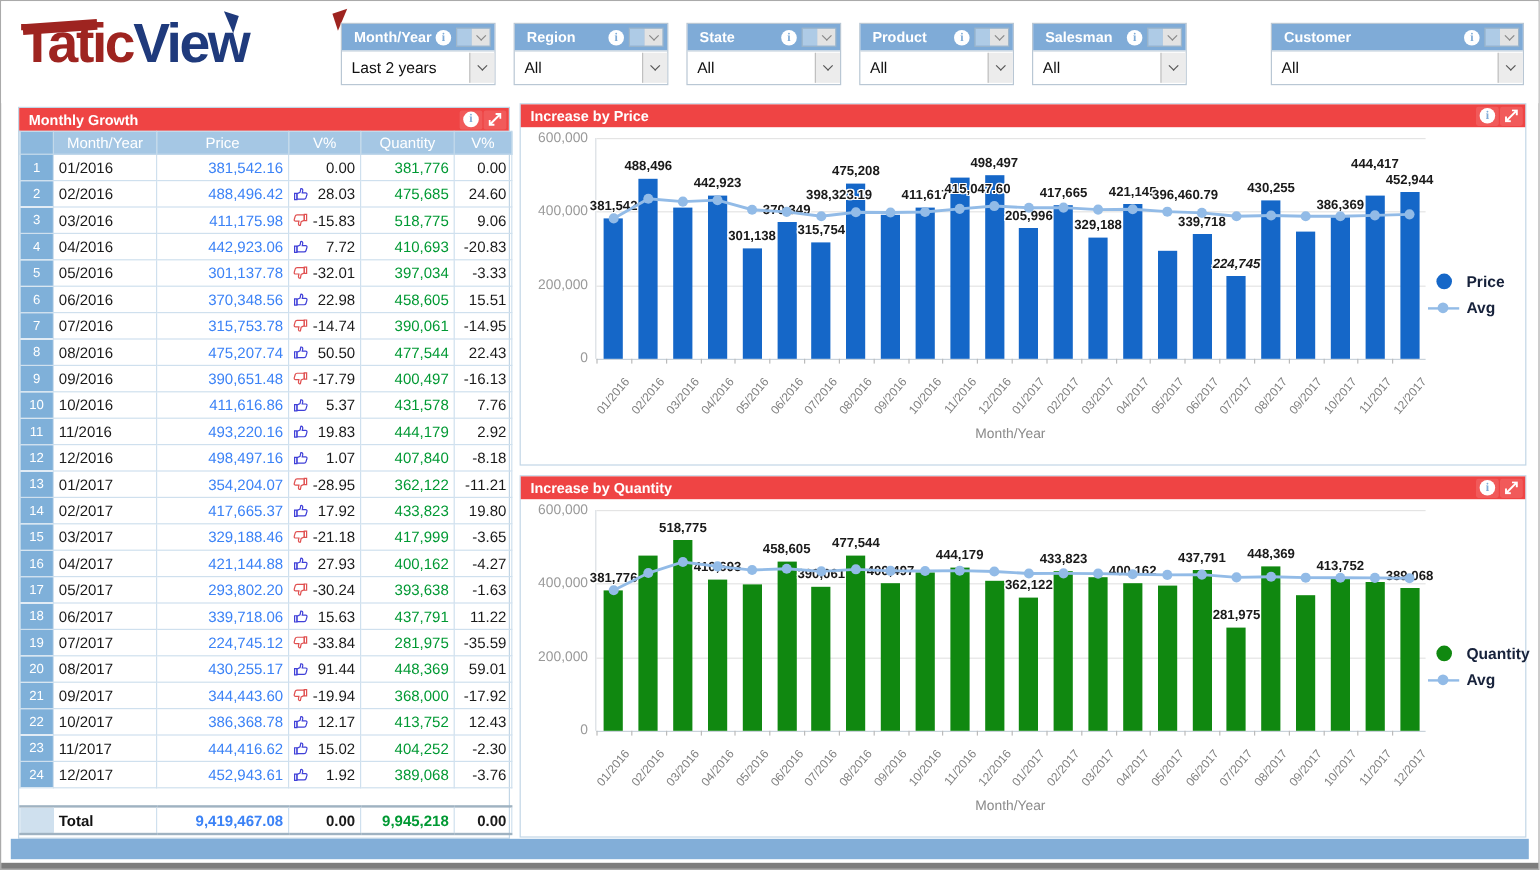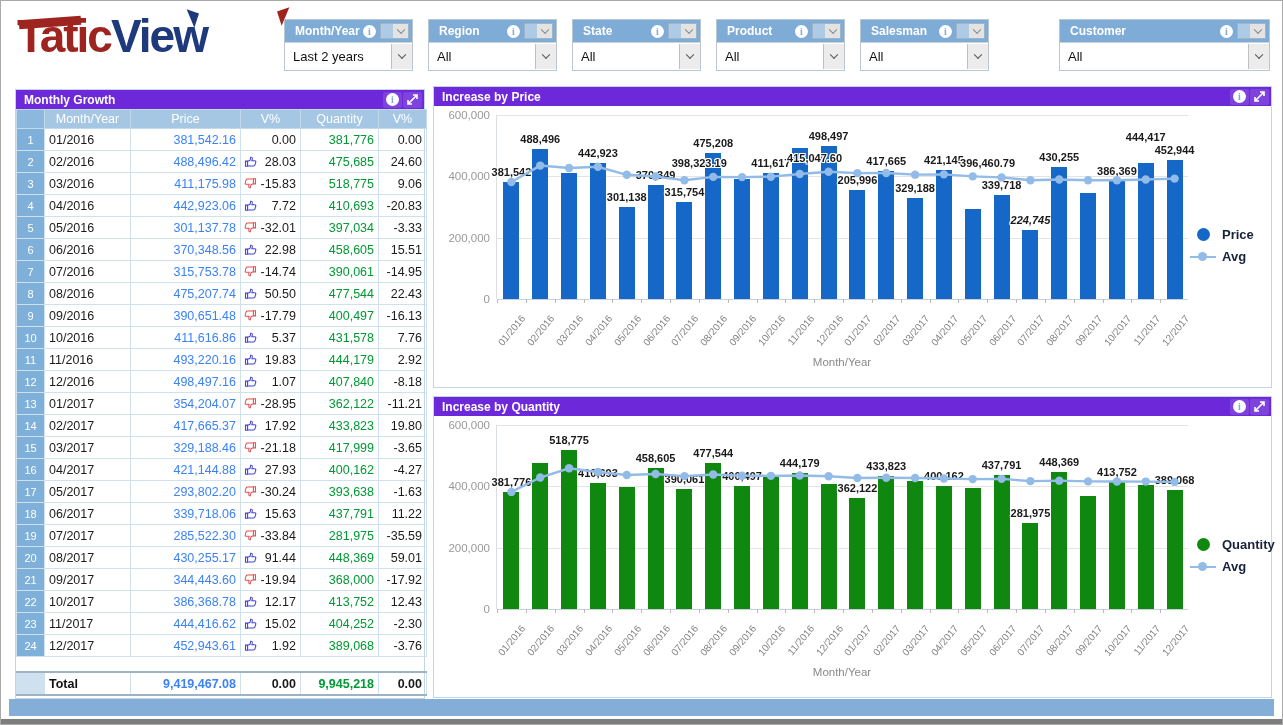--- a/index.html
+++ b/index.html
@@ -32,21 +32,21 @@
   .mini-dd .mright { width:15px; background:#e3e3e3; position:relative; }
   .chev { position:absolute; left:50%; top:50%; width:6px; height:6px; border-left:1.5px solid #888; border-bottom:1.5px solid #888;
      transform:translate(-50%,-70%) rotate(-45deg); }
   .filter-body { height:27px; display:flex; align-items:center; border-top:1px solid #c9d4de; position:relative; }
   .filter-value { flex:1; font-size:13px; color:#111; padding-left:8px; }
   .select-btn { width:21px; height:25px; background:#ececec; border-left:1px solid #c0c0c0; position:relative; flex:none; }
   .select-btn .chev { border-color:#555; }
 
   
   .panel { position:absolute; background:#fff; border:1px solid #c2d6e6; }
-  .panel-head { height:19px; background:#6d28d9; display:flex; align-items:center; padding:0 2px 0 8px; }
+  .panel-head { height:19px; background:#ef4444; display:flex; align-items:center; padding:0 2px 0 8px; }
   .panel-title { flex:1; color:#fff; font-size:12px; font-weight:bold; }
   .ph-btn { width:19px; height:16px; margin-left:1px; background:rgba(255,255,255,0.12); border-radius:2px;
      display:flex; align-items:center; justify-content:center; }
   .ph-btn svg { display:block; }
 
   
   .table-panel { left:14px; top:88px; width:410px; height:610px; }
   table.growth { border-collapse:collapse; width:100%; table-layout:fixed; font-size:12.5px; }
   .growth col.c-n { width:28px; } .growth col.c-m { width:86px; } .growth col.c-p { width:110px; }
   .growth col.c-pv { width:60px; } .growth col.c-q { width:78px; } .growth col.c-qv { width:48px; }
@@ -475,21 +475,21 @@
                   <path d="M1.6 6.6h2.1v5.6H1.6z"></path>
                   <path d="M3.9 11.6V6.9l2.6-1.2.7-3.3c1.2-.3 1.9.5 1.7 1.8l-.4 1.9h3c.9 0 1.4.7 1.2 1.5l-.9 3.1c-.2.7-.8 1.1-1.6 1.1H3.9z"></path>
                 </g>
               </svg>15.63</td>
             <td class="qty">437,791</td>
             <td class="vp">11.22</td>
           </tr>
           <tr>
             <td class="num-cell">19</td>
             <td class="month">07/2017</td>
-            <td class="price">285,522.30</td>
+            <td class="price">224,745.12</td>
             <td class="vp"><svg class="thumb" width="13" height="13" viewBox="0 0 14 14">
                 <g transform="rotate(180 7 7)" fill="#fff" stroke="#e05050" stroke-width="1.1">
                   <path d="M1.6 6.6h2.1v5.6H1.6z"></path>
                   <path d="M3.9 11.6V6.9l2.6-1.2.7-3.3c1.2-.3 1.9.5 1.7 1.8l-.4 1.9h3c.9 0 1.4.7 1.2 1.5l-.9 3.1c-.2.7-.8 1.1-1.6 1.1H3.9z"></path>
                 </g>
               </svg>-33.84</td>
             <td class="qty">281,975</td>
             <td class="vp">-35.59</td>
           </tr>
           <tr>

